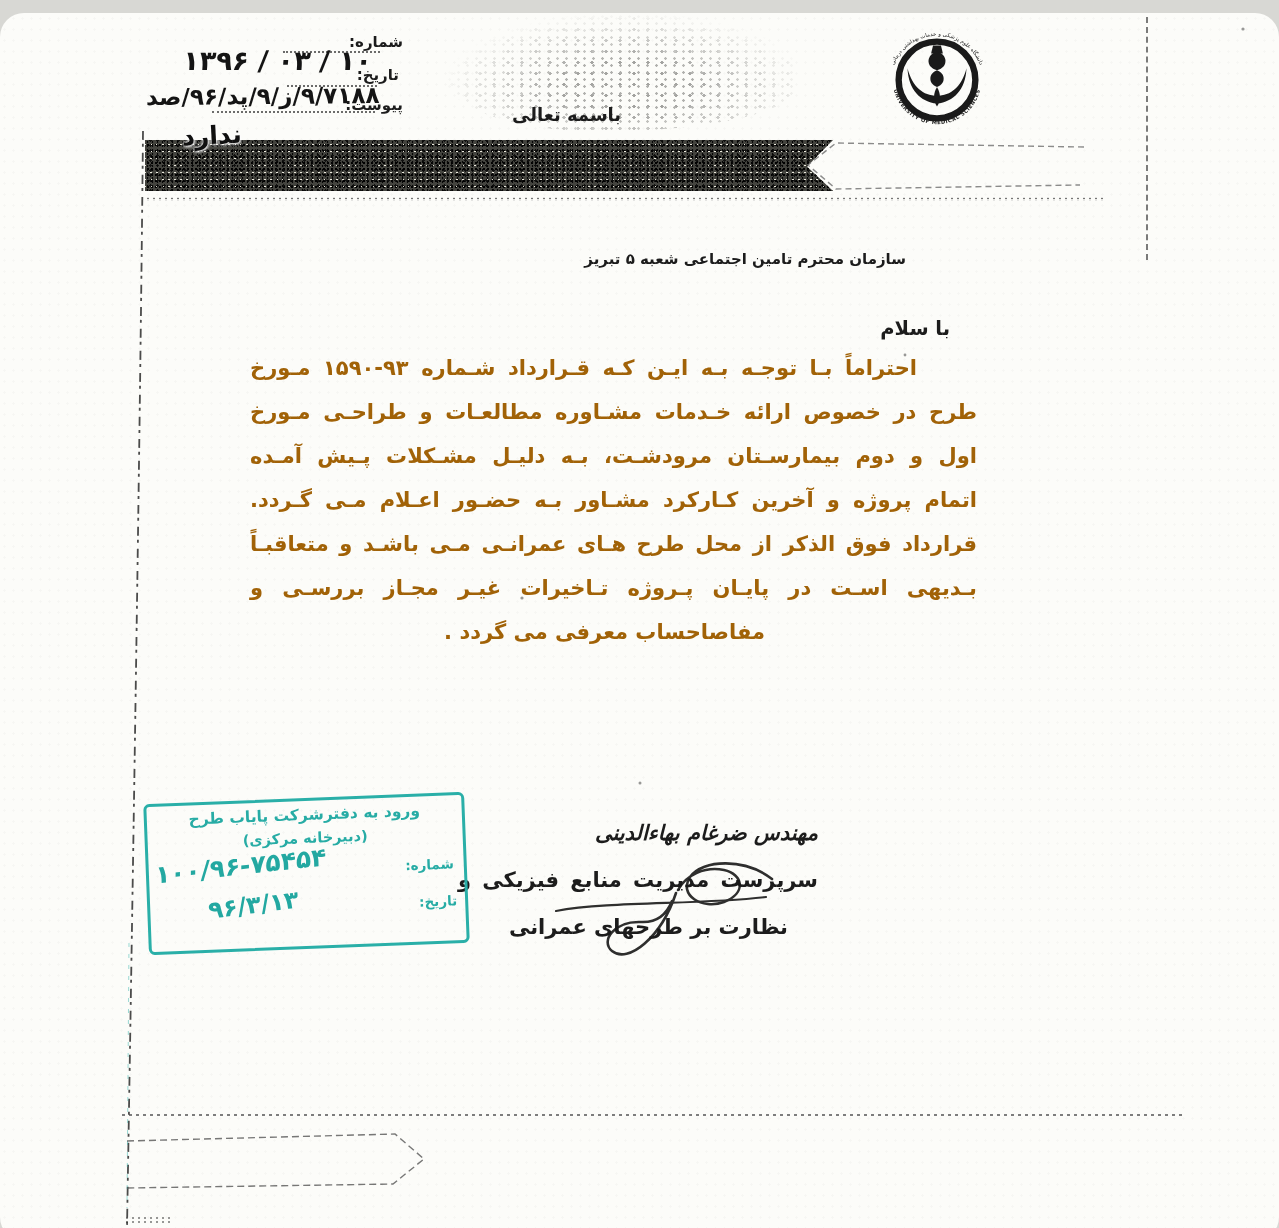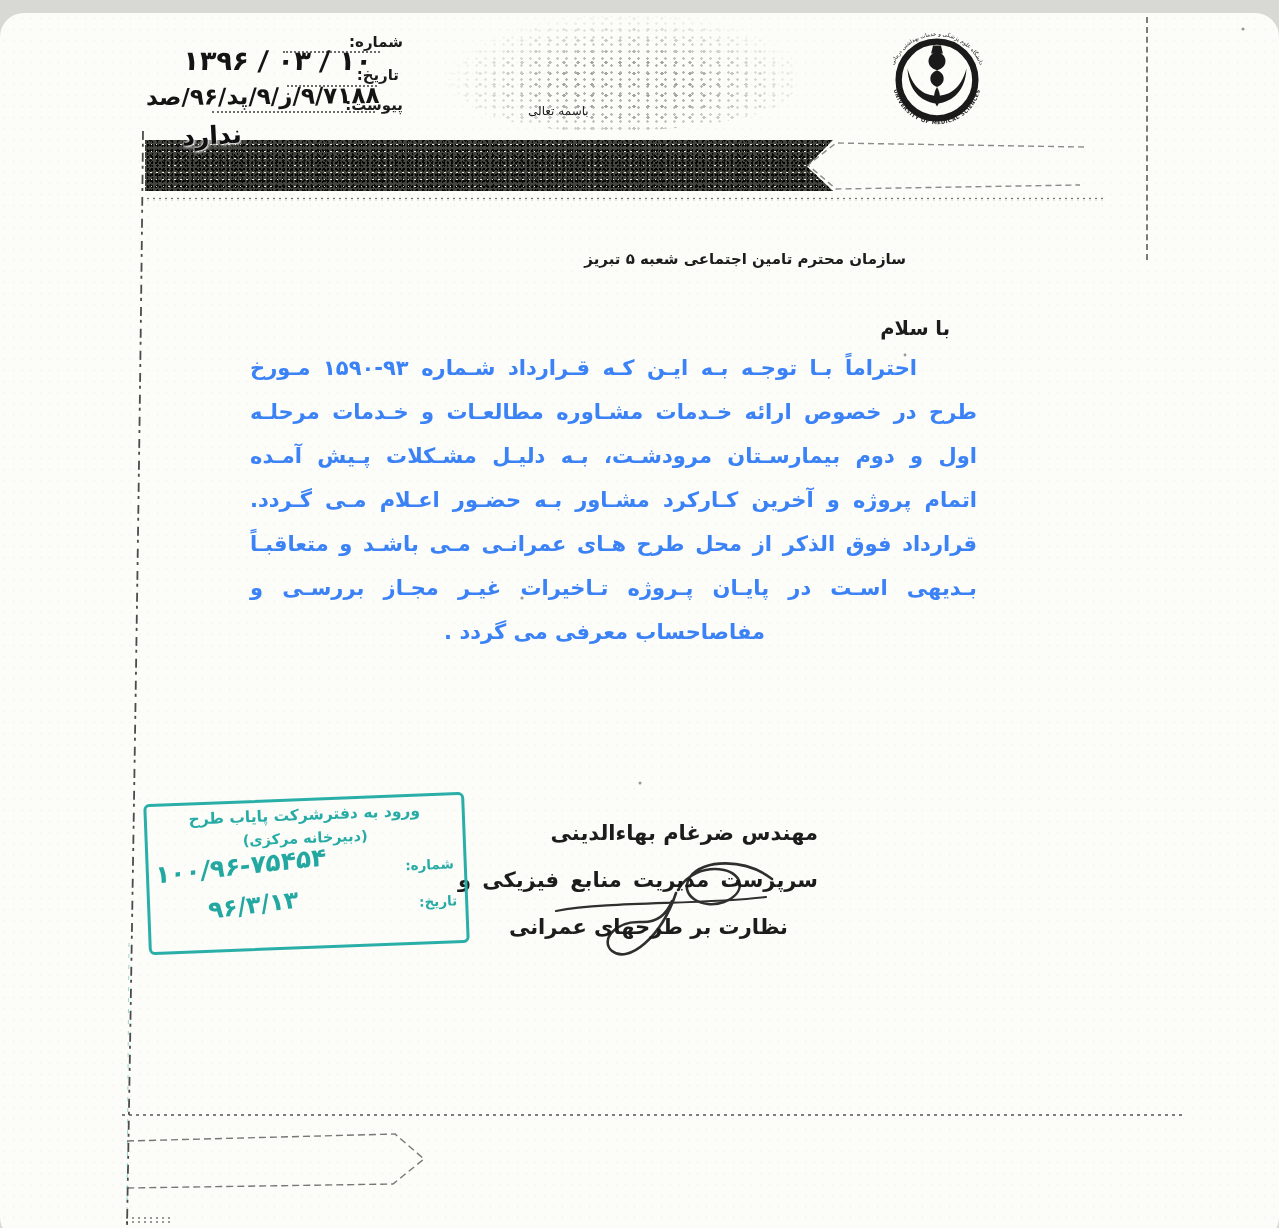--- a/index.html
+++ b/index.html
@@ -18,21 +18,21 @@
   .lbl-no    { right:876px; top:20px; }
   .lbl-date  { right:880px; top:53px; }
   .lbl-attach{ right:876px; top:83px; }
   .leader{ position:absolute; border-bottom:2px dotted #3c3c3c; opacity:.75; z-index:2; }
   .leader-1{ left:283px; top:24px; width:97px;  height:14px; }
   .leader-2{ left:287px; top:58px; width:90px;  height:14px; }
   .leader-3{ left:212px; top:84px; width:163px; height:14px; }
   .hw{ position:absolute; font-weight:700; color:#141414; z-index:3; white-space:nowrap; }
   .hw-date{ left:183px; top:32px; font-size:27px; letter-spacing:2px; transform:skewX(-5deg); direction:ltr; }
   .hw-ref { left:146px; top:70px; font-size:23px; direction:rtl; transform:rotate(-0.5deg); }
-  .besmele{ position:absolute; left:528px; top:91px; font-size:12px; font-weight:400; z-index:3; direction:rtl; }
+  .besmele{ position:absolute; left:512px; top:91px; font-size:18px; font-weight:700; z-index:3; direction:rtl; }
   .vline-right{ position:absolute; left:1146px; top:4px; height:243px; width:0; border-left:2px dashed #5a5a5a; opacity:.8; z-index:2; }
   .crumple{
     position:absolute; left:445px; top:0; width:350px; height:118px; z-index:1; opacity:.42;
     background-image:
       radial-gradient(circle, #4a4a46 24%, transparent 25%),
       radial-gradient(circle, #2e2e2c 18%, transparent 19%);
     background-size: 9px 7px, 14px 11px;
     -webkit-mask-image: radial-gradient(ellipse at 52% 62%, #000 26%, transparent 72%);
     mask-image: radial-gradient(ellipse at 52% 62%, #000 26%, transparent 72%);
     border-radius: 55% 42% 60% 48% / 62% 50% 42% 52%;
@@ -69,31 +69,31 @@
   .noise-dots-bottom{
     position:absolute; left:124px; top:1203px; width:48px; height:9px; z-index:2; opacity:.55;
     background-image: radial-gradient(circle, #444 30%, transparent 34%);
     background-size: 6px 4px;
   }
   
   .recipient { position:absolute; right:373px; top:237px; font-size:15px; font-weight:700; direction:rtl; z-index:2; }
   .salutation{ position:absolute; right:329px; top:304px; font-size:19.5px; font-weight:700; direction:rtl; z-index:2; }
   .body{
     position:absolute; left:250px; top:333px; width:727px; z-index:2;
-    direction:rtl; font-size:21px; font-weight:700; line-height:44px; color:#3b82f6;
+    direction:rtl; font-size:21px; font-weight:700; line-height:44px; color:#a16207;
   }
   .bline{ text-align:justify; text-align-last:justify; }
   .bline.first{ padding-right:60px; }
   .bline.last { text-align-last:right; padding-right:212px; }
   
   .sig{
     position:absolute; right:461px; top:797px; width:360px; z-index:2;
     direction:rtl; font-size:21px; font-weight:700; line-height:47px; text-align:right;
   }
-  .sig-name{ padding-left:12px; }
+  .sig-name{ padding-left:12px;font-style:italic; }
   .sig-t1  { text-align:justify; text-align-last:justify; }
   .sig-t2  { padding-right:30px; }
   
   .stamp{
     position:absolute; left:146px; top:785px; width:315px; height:145px; z-index:3;
     border:3px solid #2aafa8; border-radius:6px; transform:rotate(-2.2deg);
     color:#27aca5; direction:rtl;
   }
   .stamp > div{ position:absolute; }
   .st-l1{ top:5px; left:0; width:100%; text-align:center; font-size:15.5px; font-weight:700; }
@@ -157,21 +157,21 @@
 
   <div class="band"></div>
   <div class="hw ndarad">ندارد</div>
   <div class="rule-band"></div>
 
   <div class="recipient" dir="rtl">سازمان محترم تامین اجتماعی شعبه ۵ تبریز</div>
   <div class="salutation" dir="rtl">با سلام</div>
 
   <div class="body" dir="rtl">
     <div class="bline first">احتراماً بـا توجـه بـه ایـن کـه قـرارداد شـماره ۹۳-۱۵۹۰ مـورخ</div>
-    <div class="bline">طرح در خصوص ارائه خـدمات مشـاوره مطالعـات و خـدمات مرحلـه</div>
+    <div class="bline">طرح در خصوص ارائه خـدمات مشـاوره مطالعـات و طراحـی مـورخ</div>
     <div class="bline">اول و دوم بیمارسـتان مرودشـت، بـه دلیـل مشـکلات پـیش آمـده</div>
     <div class="bline">اتمام پروژه و آخرین کـارکرد مشـاور بـه حضـور اعـلام مـی گـردد.</div>
     <div class="bline">قرارداد فوق الذکر از محل طرح هـای عمرانـی مـی باشـد و متعاقبـاً</div>
     <div class="bline">بـدیهی اسـت در پایـان پـروژه تـاخیرات غیـر مجـاز بررسـی و</div>
     <div class="bline last">مفاصاحساب معرفی می گردد .</div>
   </div>
 
   <div class="sig">
     <div class="sig-name">مهندس ضرغام بهاءالدینی</div>
     <div class="sig-t1">سرپرست مدیریت منابع فیزیکی و</div>

